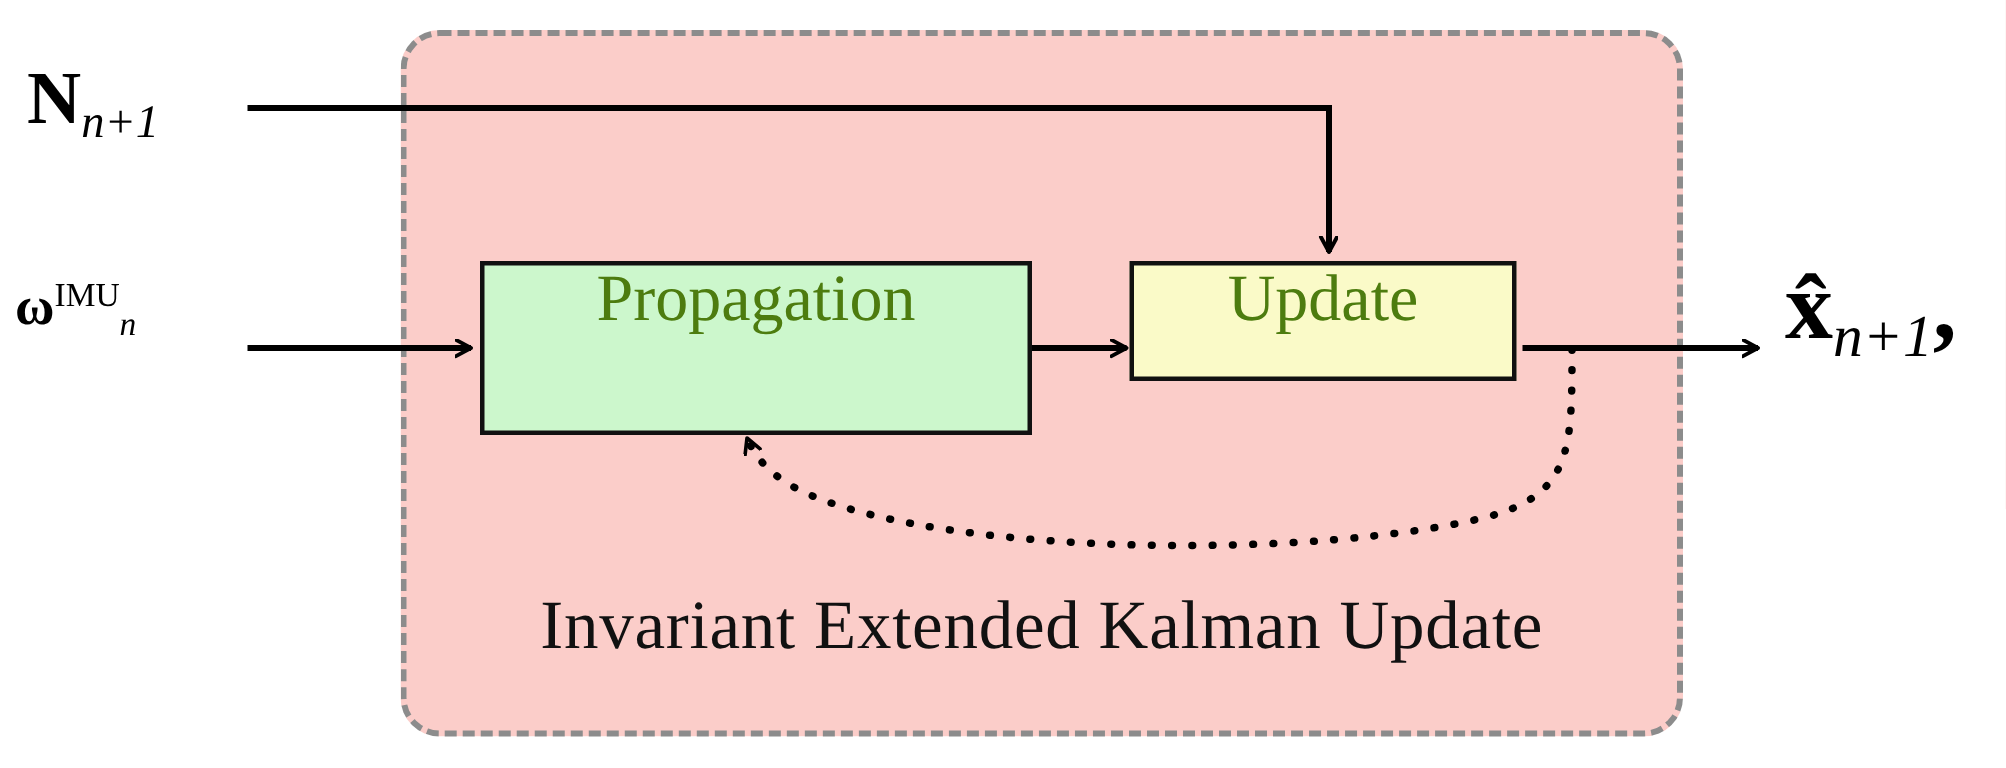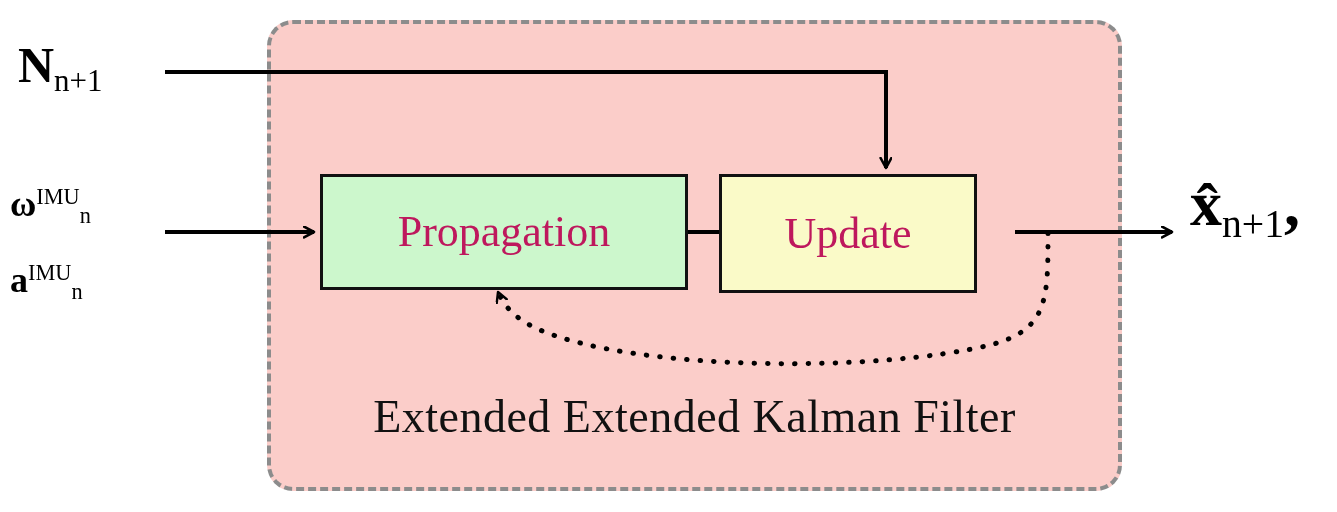--- a/index.html
+++ b/index.html
@@ -41,62 +41,63 @@
     white-space: nowrap;
     color: #111111;
   }
 
   
   .proc-box {
     position: absolute;
     box-sizing: border-box;
     border: 3px solid #111111;
     display: flex;
-    align-items: center;
+    align-items: flex-start;
     justify-content: center;
     font-size: 44px;
     line-height: 1;
-    color: #be185d;
+    color: #4d7c0f;
     white-space: nowrap;
   }
   .proc-box::after {
     content: "";
     position: absolute;
     left: 10px;
     top: 10px;
     width: 100%;
     height: 100%;
     background: #b5959a;
     z-index: -1;
   }
   #box-propagation {
     left: 320px;
     top: 174px;
     width: 368px;
     height: 116px;
     background: #ccf7cc;
   }
   #box-update {
-    left: 719px;
+    left: 753px;
     top: 174px;
     width: 258px;
-    height: 119px;
+    height: 80px;
     background: #fafac8;
   }
 
   
   .math {
     position: absolute;
     white-space: nowrap;
     font-weight: bold;
     color: #000000;
   }
   .math .up { font-style: normal; font-weight: bold; }
   sub.sb, sup.sp {
     font-weight: normal;
+    font-style: italic;
     font-size: 0.62em;
     line-height: 0;
     position: relative;
   }
   sub.sb { vertical-align: -0.30em; }
   sup.sp { vertical-align: 0.55em; font-style: normal; }
 
   #label-n {
     left: 18px;
     top: 36px;
@@ -154,32 +155,29 @@
   </svg>
 
   <div class="proc-box" id="box-propagation">
     <span>Propagation</span>
   </div>
 
   <div class="proc-box" id="box-update">
     <span>Update</span>
   </div>
 
-  <div class="iekf-caption">Extended Extended Kalman Filter</div>
+  <div class="iekf-caption">Invariant Extended Kalman Update</div>
 
   <div class="math" id="label-n">
     <span class="up">N</span><sub class="sb">n+1</sub>
   </div>
 
   <div class="math" id="label-imu">
     <div>
       <span class="up">ω</span><sup class="sp">IMU</sup><sub class="sb">n</sub>
-    </div>
-    <div>
-      <span class="up">a</span><sup class="sp">IMU</sup><sub class="sb">n</sub>
     </div>
   </div>
 
   <div class="math" id="label-out">
     <div>
       <span class="up">x̂</span><sub class="sb">n+1</sub><span class="up">,</span>
     </div>
   </div>
 
 </div>

